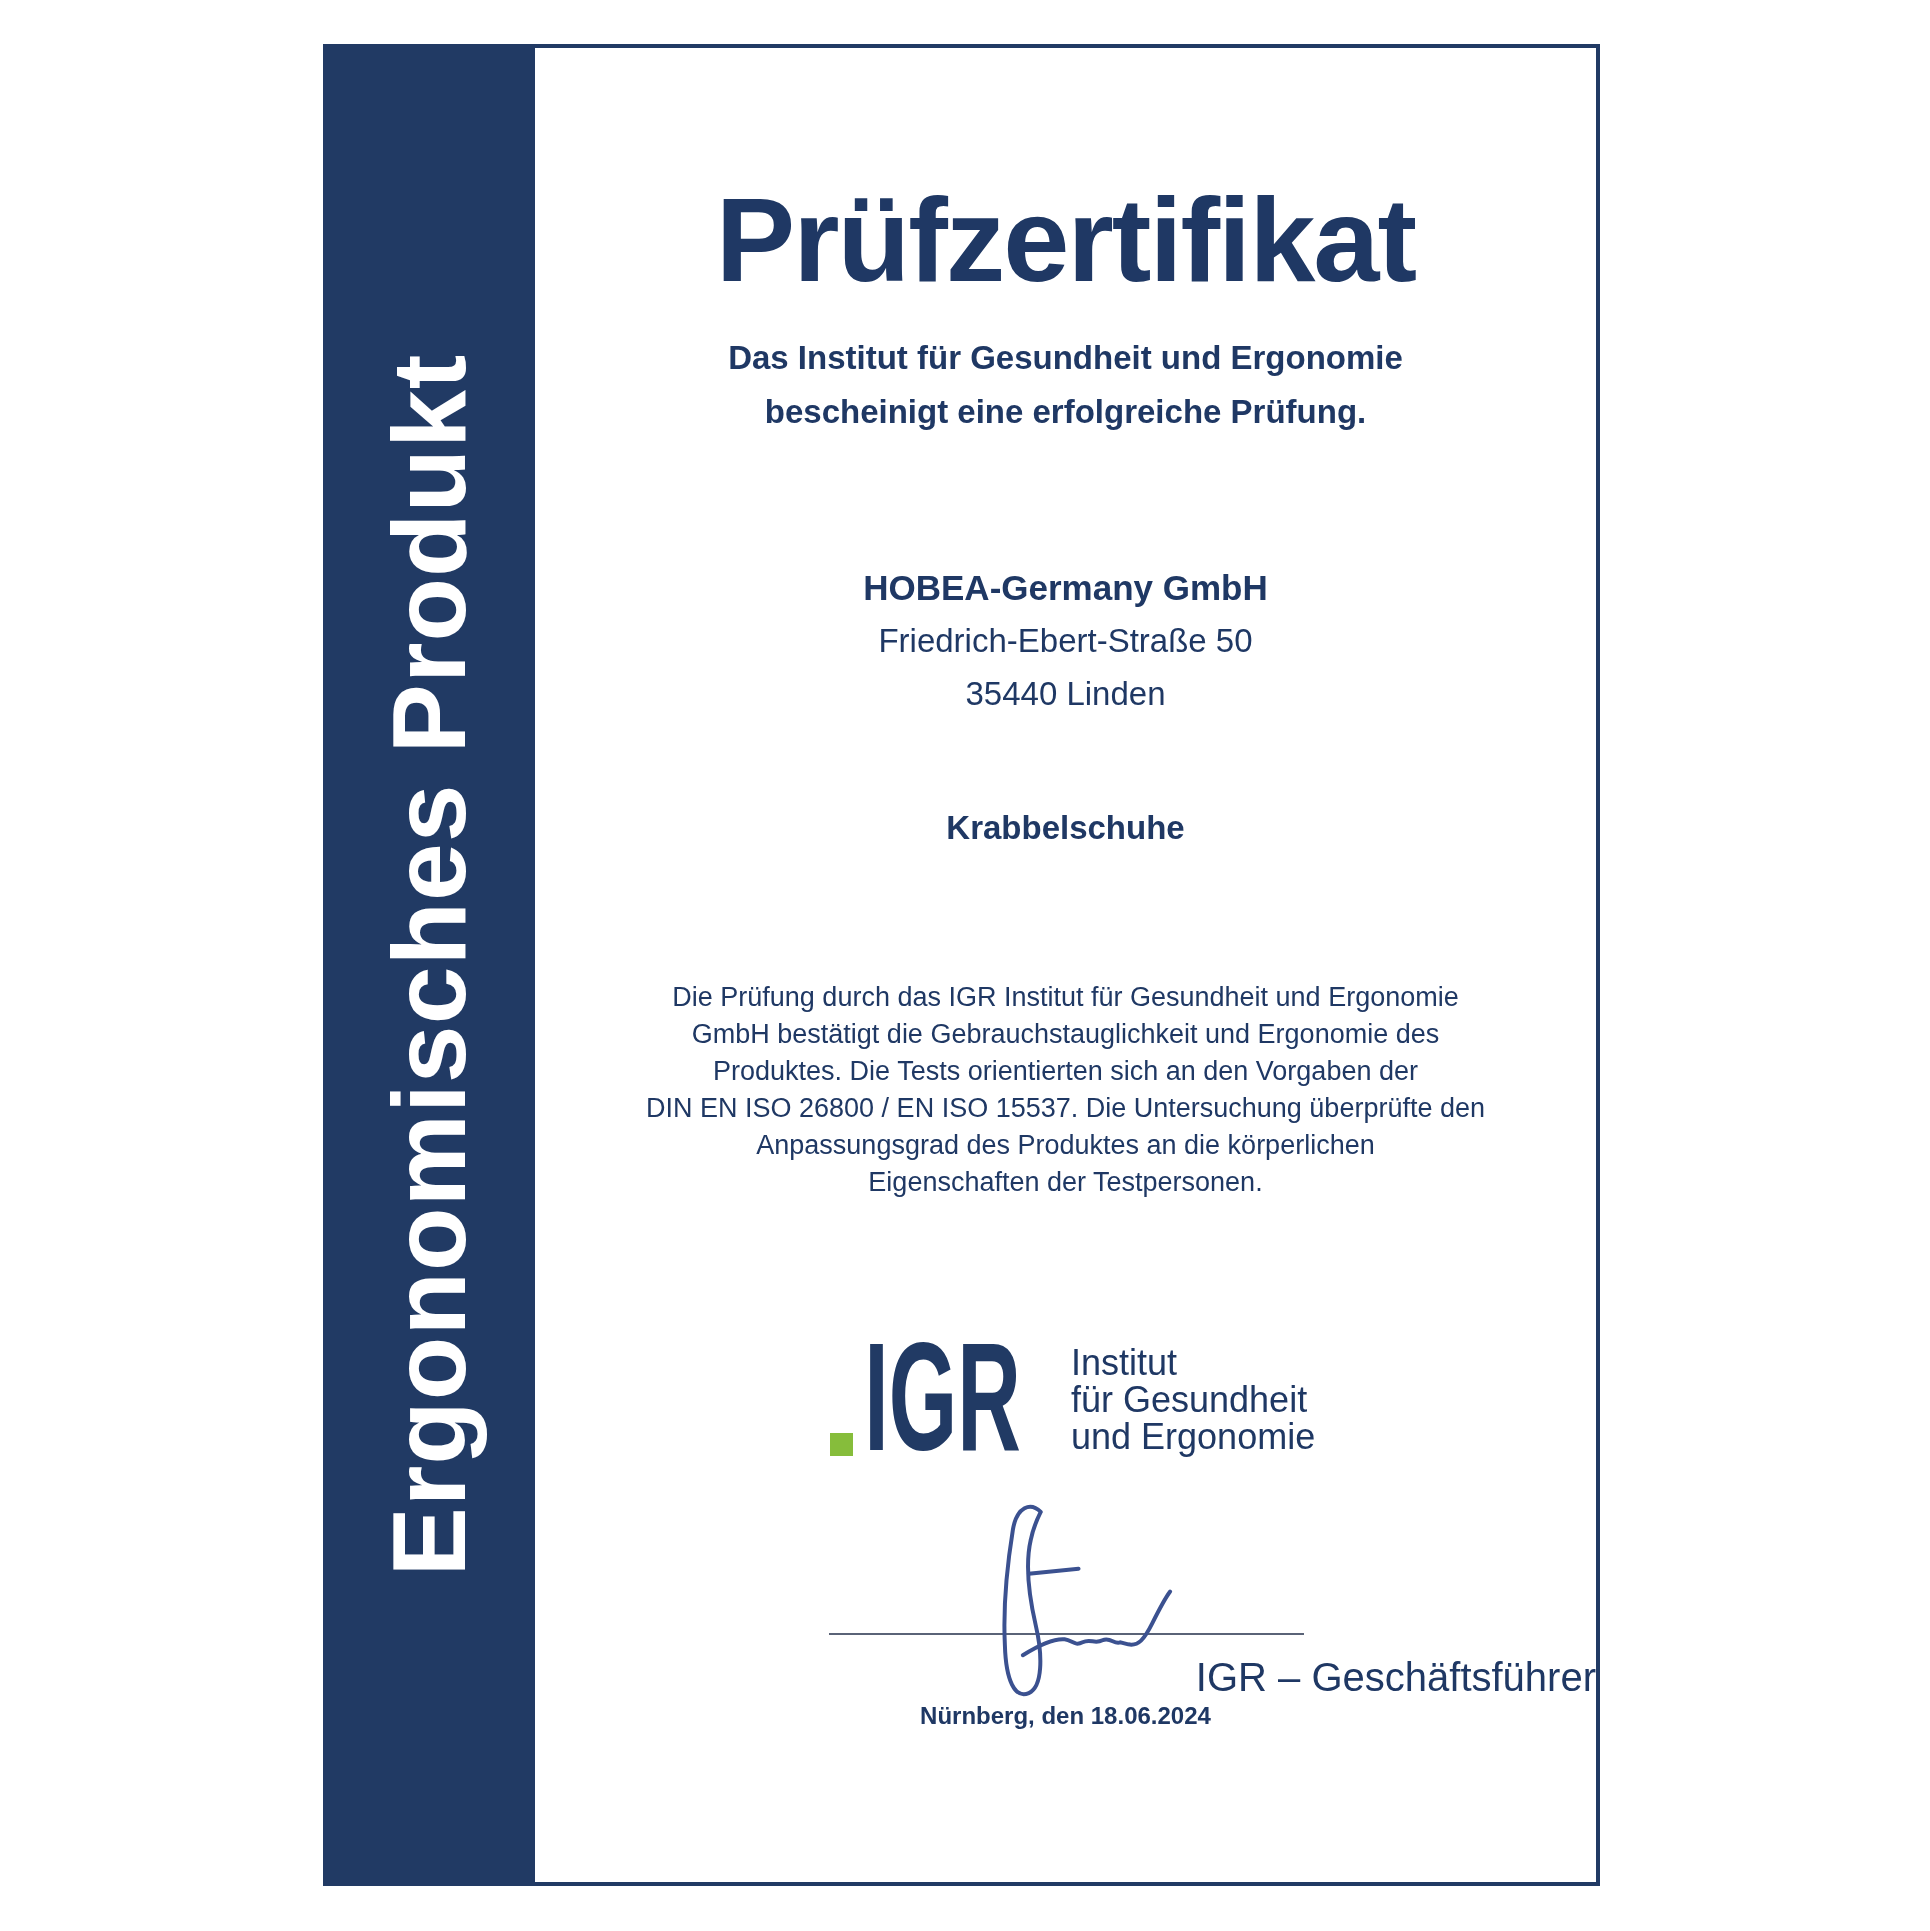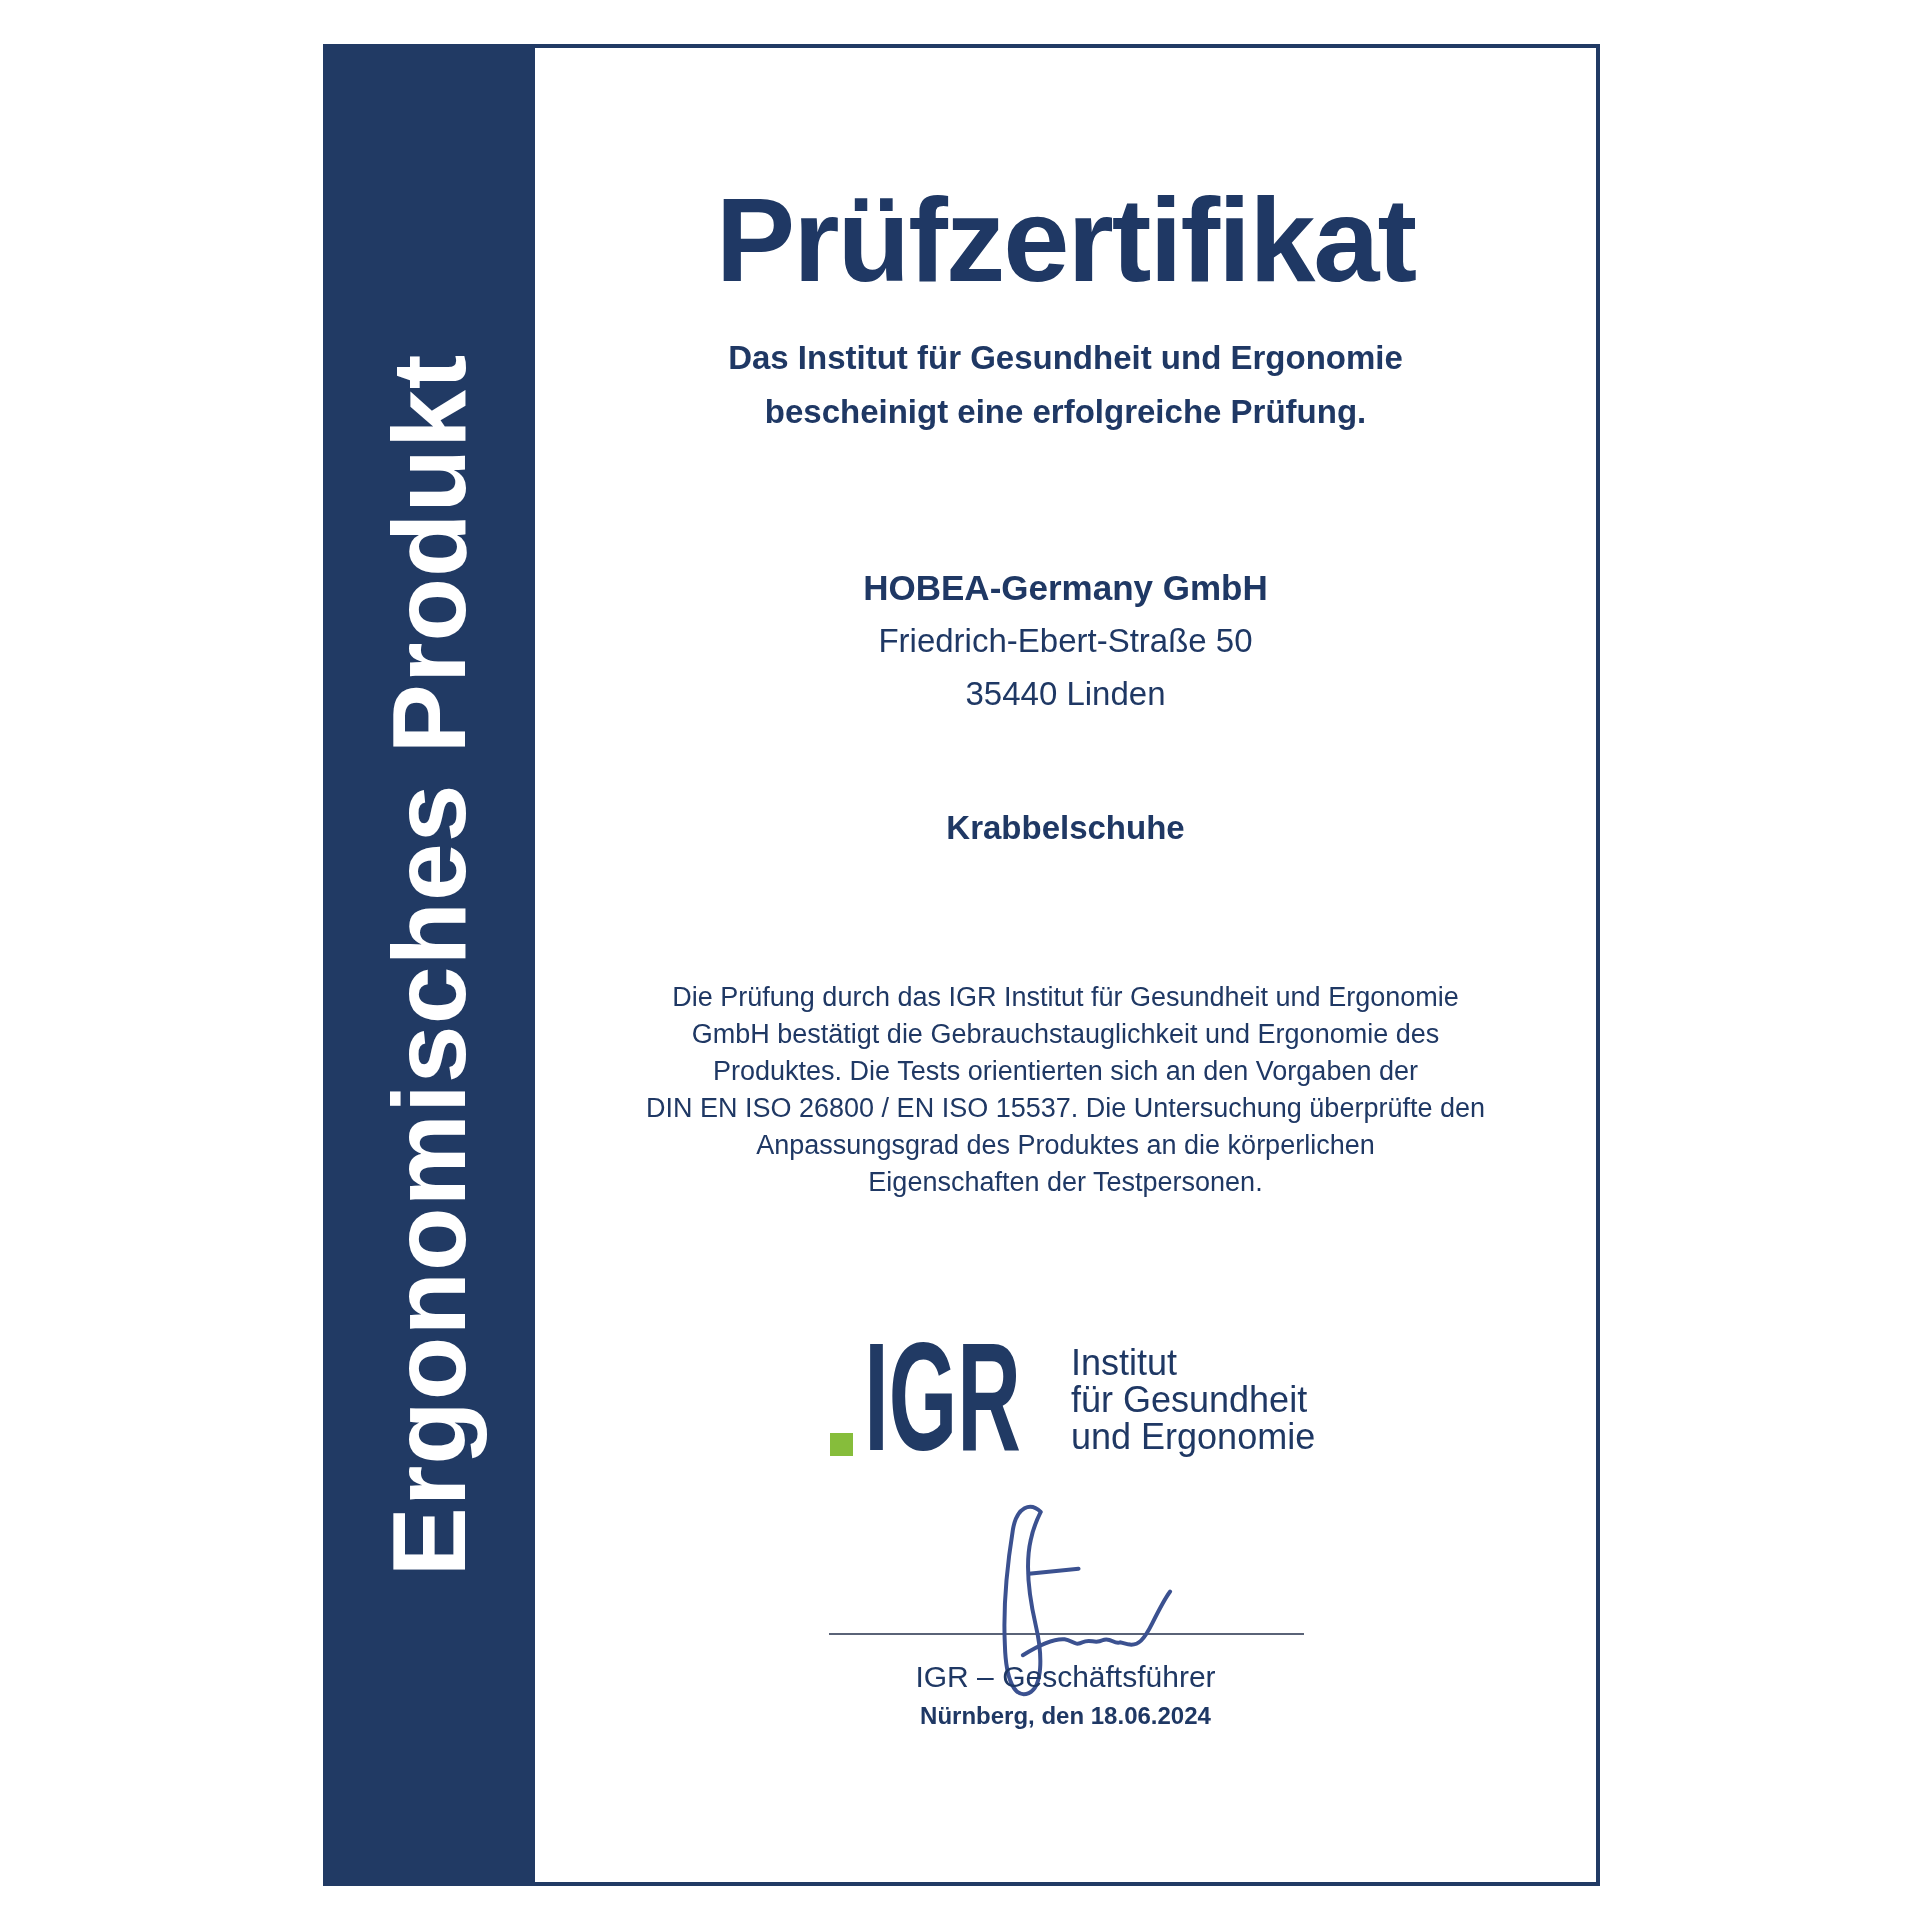--- a/index.html
+++ b/index.html
@@ -102,22 +102,23 @@
     width: 279px; height: 219px;
   }
   .sig-line {
     position: absolute;
     left: 294px; top: 1585px;
     width: 475px; height: 2px;
     background: #5a6377;
   }
   .sig-role {
     top: 1612px;
-    font-size: 30px;
+    font-size: 40px;
     line-height: 34px;
+    text-align: right;
   }
   .sig-date {
     top: 1653px;
     font-size: 24px;
     font-weight: 600;
     line-height: 30px;
   }
 </style>
 </head>
 <body>

